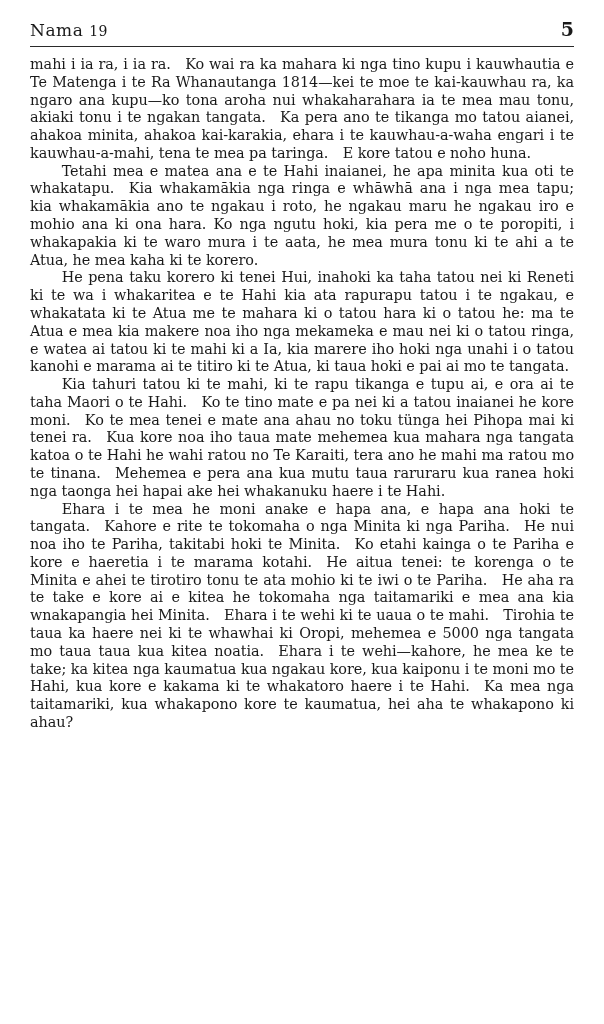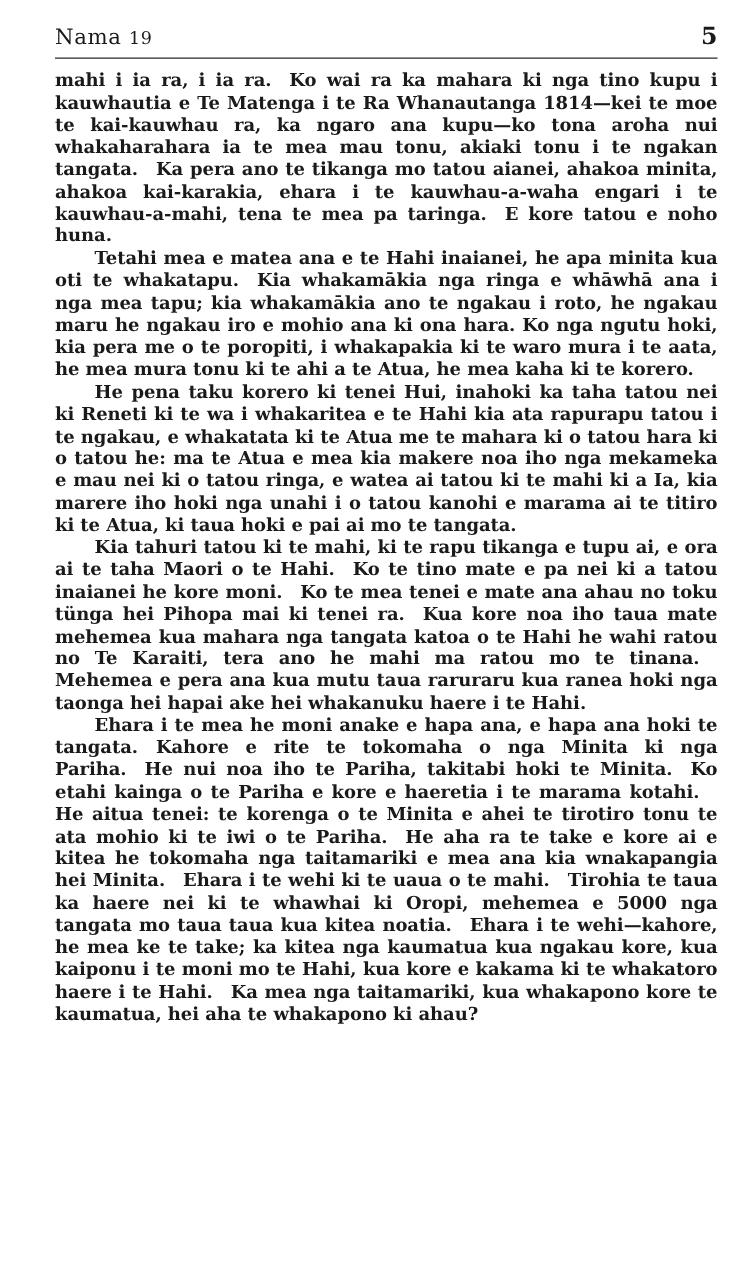--- a/index.html
+++ b/index.html
@@ -12,21 +12,21 @@
     background: #ffffff;
     font-family: "Liberation Serif", serif;
     color: #1a1a1a;
     overflow: hidden;
   }
   .page {
     position: relative;
     width: 604px;
     height: 1024px;
     box-sizing: border-box;
-    padding: 18px 30px 10px 44px;
+    padding: 18px 30px 10px 30px;
   }
   .header {
     display: flex;
     align-items: baseline;
     justify-content: space-between;
     font-family: "DejaVu Serif", serif;
     margin-bottom: 6px;
   }
   .header .running-left {
     font-size: 17px;
@@ -58,21 +58,20 @@
     font-size: 14.4px;
     line-height: 1.235;
     text-align: justify;
     text-justify: inter-word;
     hyphens: none;
     letter-spacing: -0.05px;
   }
   .body-text p {
     margin: 0;
     text-indent: 2.2em;
-    font-weight: bold;
   }
   .body-text p.first {
     text-indent: 0;
   }
 </style>
 </head>
 <body>
 
 <div class="page">
 

